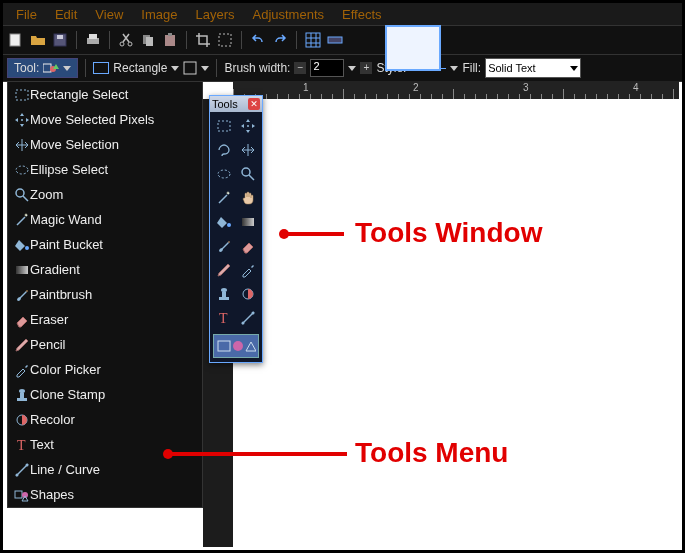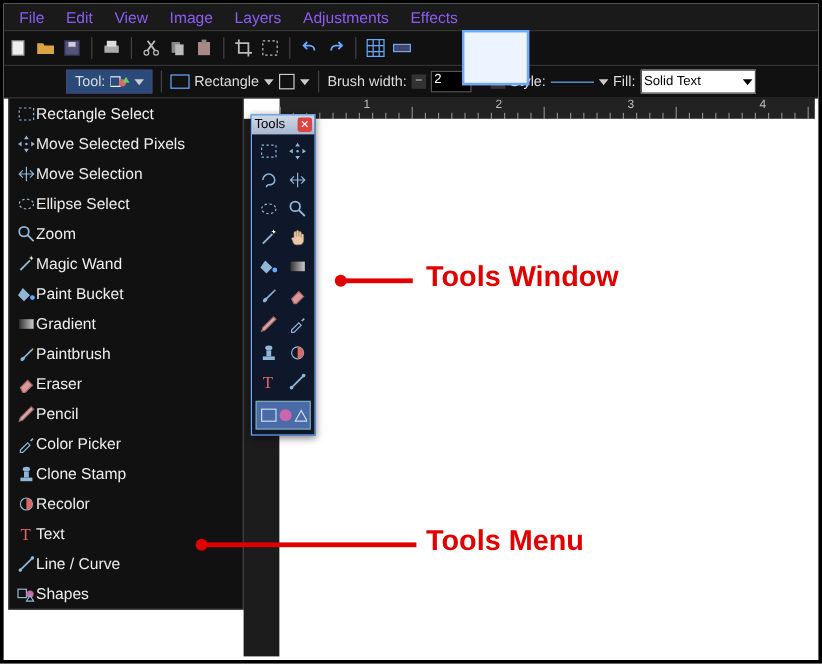--- a/index.html
+++ b/index.html
@@ -10,21 +10,21 @@
     width: 685px;
     height: 553px;
     overflow: hidden;
     position: relative;
     border: 3px solid #000;
     box-sizing: border-box;
   }
   .menubar {
     display: flex;
     background: #1a1a1a;
-    color: #8b5cf6;
+    color: #a16207;
     font-size: 13px;
     height: 22px;
     align-items: center;
     padding: 0 4px;
   }
   .menubar .menu-item {
     padding: 2px 9px;
     cursor: pointer;
   }
   .toolbar1 {
@@ -54,21 +54,20 @@
   .toolbar2 {
     display: flex;
     background: #111;
     height: 26px;
     align-items: center;
     color: #ddd;
     font-size: 12px;
     padding: 0 4px;
     gap: 4px;
     border-bottom: 1px solid #333;
-    justify-content: center;
   }
   .tool-combo {
     display: flex;
     align-items: center;
     gap: 4px;
   }
   .shape-swatch {
     width: 14px;
     height: 10px;
     border: 1px solid #6aa9ff;
@@ -221,21 +220,21 @@
     left: 230px;
     top: 96px;
     right: 3px;
     bottom: 3px;
     background: #fff;
   }
   .annotation {
     position: absolute;
     color: #e10000;
     font-weight: 800;
-    font-size: 24px;
+    font-size: 28px;
     z-index: 50;
     font-family: Arial, sans-serif;
   }
   .ann-line {
     position: absolute;
     height: 4px;
     background: #e10000;
     z-index: 49;
   }
   .ann-dot {

